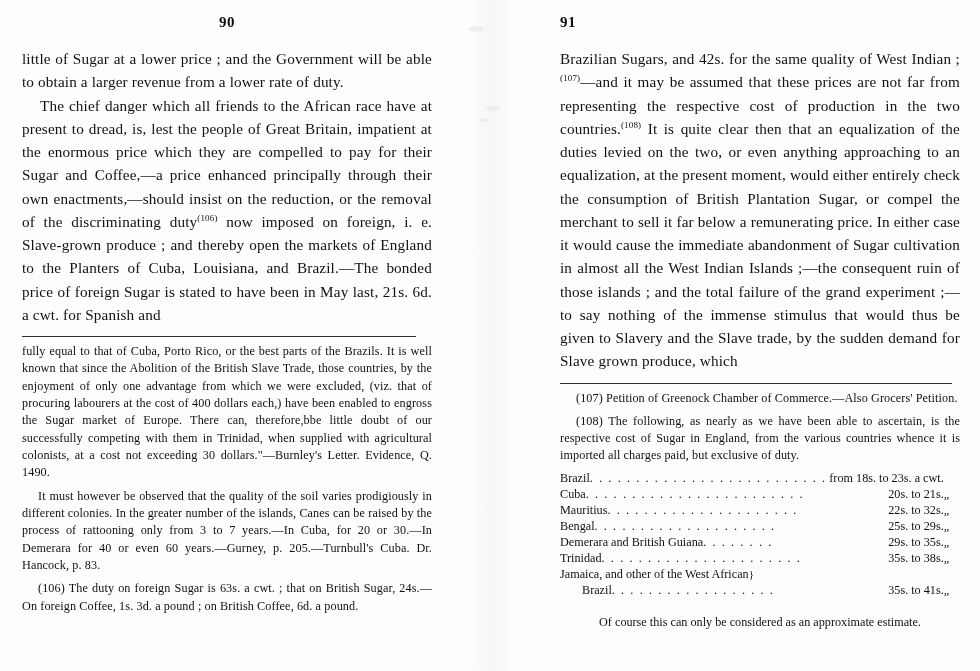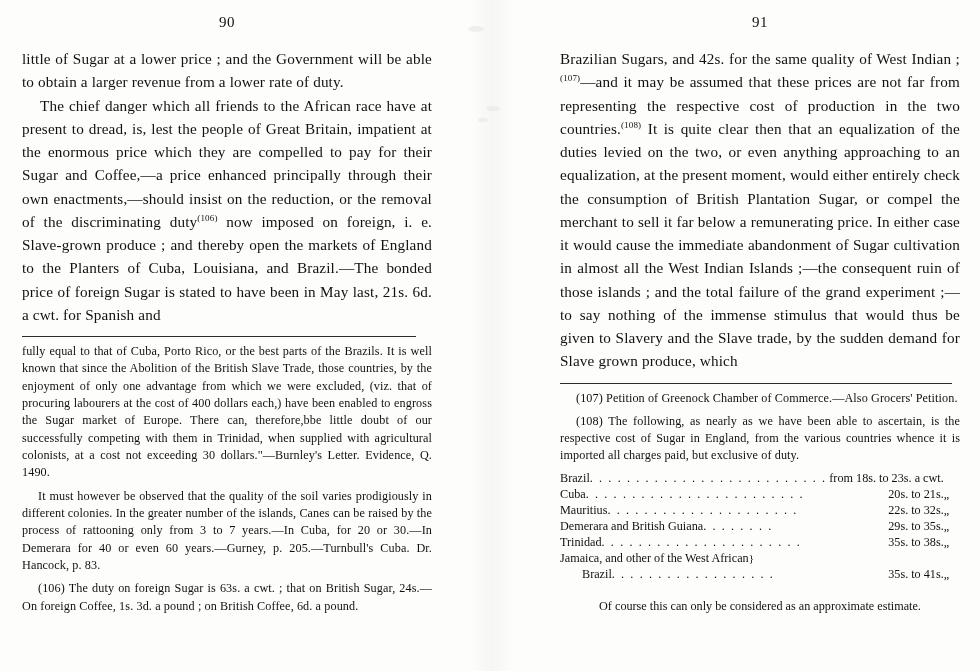--- a/index.html
+++ b/index.html
@@ -26,28 +26,28 @@
   .col {
     position: absolute;
     top: 0;
     height: 671px;
   }
   .col-left { left: 22px; width: 410px; }
   .col-right { left: 560px; width: 400px; }
 
   .folio {
     text-align: center;
-    font-weight: normal;
+    font-weight: bold;
     font-size: 15px;
     letter-spacing: 0.5px;
     margin-top: 14px;
     margin-bottom: 16px;
     font-family: "Liberation Serif", serif;
   }
-  .folio-right { text-align: center; }
+  .folio-right { text-align: left; }
 
   .body-text p {
     margin: 0 0 0 0;
     font-size: 15.2px;
     line-height: 1.53;
     text-align: justify;
     text-justify: inter-word;
     letter-spacing: 0.15px;
   }
   .body-text p.indent {
@@ -196,20 +196,25 @@
           <td class="nt-country"><span>Cuba</span><span class="nt-dots">. . . . . . . . . . . . . . . . . . . . . . . .</span></td>
           <td class="nt-value">20s. to 21s.</td>
           <td class="nt-unit">„</td>
         </tr>
         <tr>
           <td class="nt-country"><span>Mauritius</span><span class="nt-dots">. . . . . . . . . . . . . . . . . . . . .</span></td>
           <td class="nt-value">22s. to 32s.</td>
           <td class="nt-unit">„</td>
         </tr>
         <tr>
+          <td class="nt-country"><span>Bengal</span><span class="nt-dots">. . . . . . . . . . .  . . . . . . . . .</span></td>
+          <td class="nt-value">25s. to 29s.</td>
+          <td class="nt-unit">„</td>
+        </tr>
+        <tr>
           <td class="nt-country"><span>Demerara and British Guiana</span><span class="nt-dots">. . . . . . . .</span></td>
           <td class="nt-value">29s. to 35s.</td>
           <td class="nt-unit">„</td>
         </tr>
         <tr>
           <td class="nt-country"><span>Trinidad</span><span class="nt-dots">. . . . . . . . . . . . . . . . . . . . . .</span></td>
           <td class="nt-value">35s. to 38s.</td>
           <td class="nt-unit">„</td>
         </tr>
         <tr class="brace-row">

